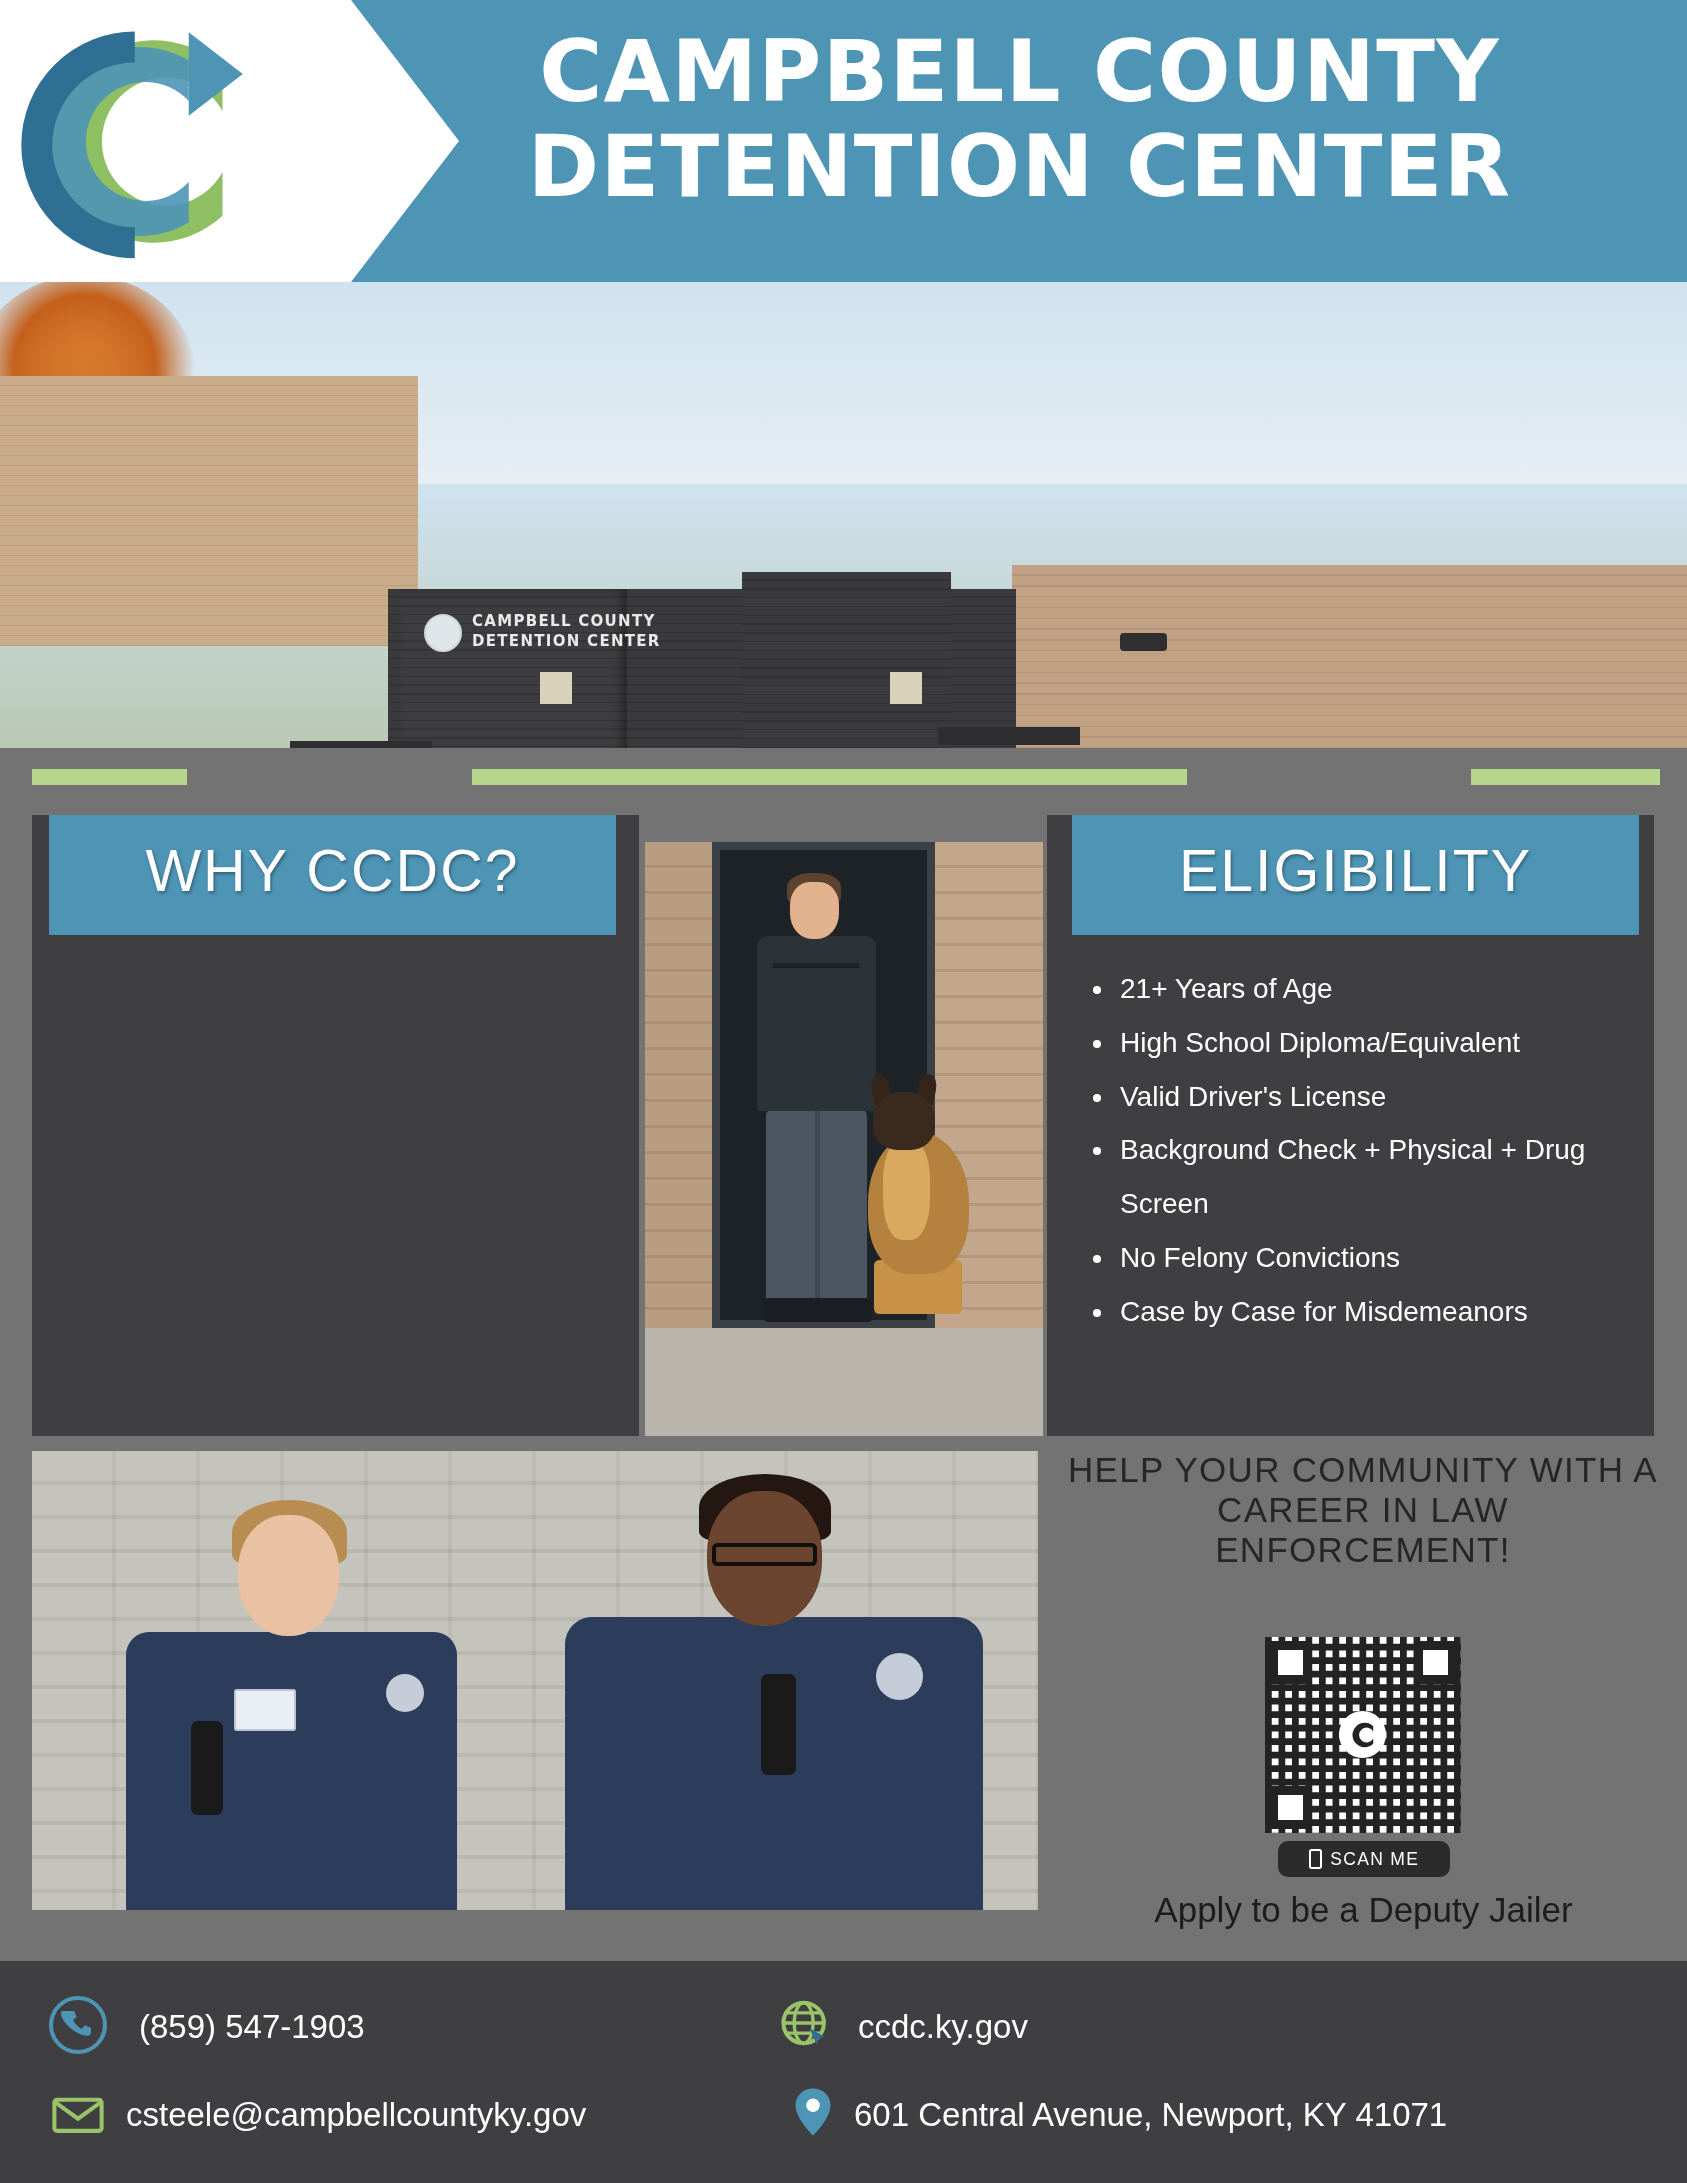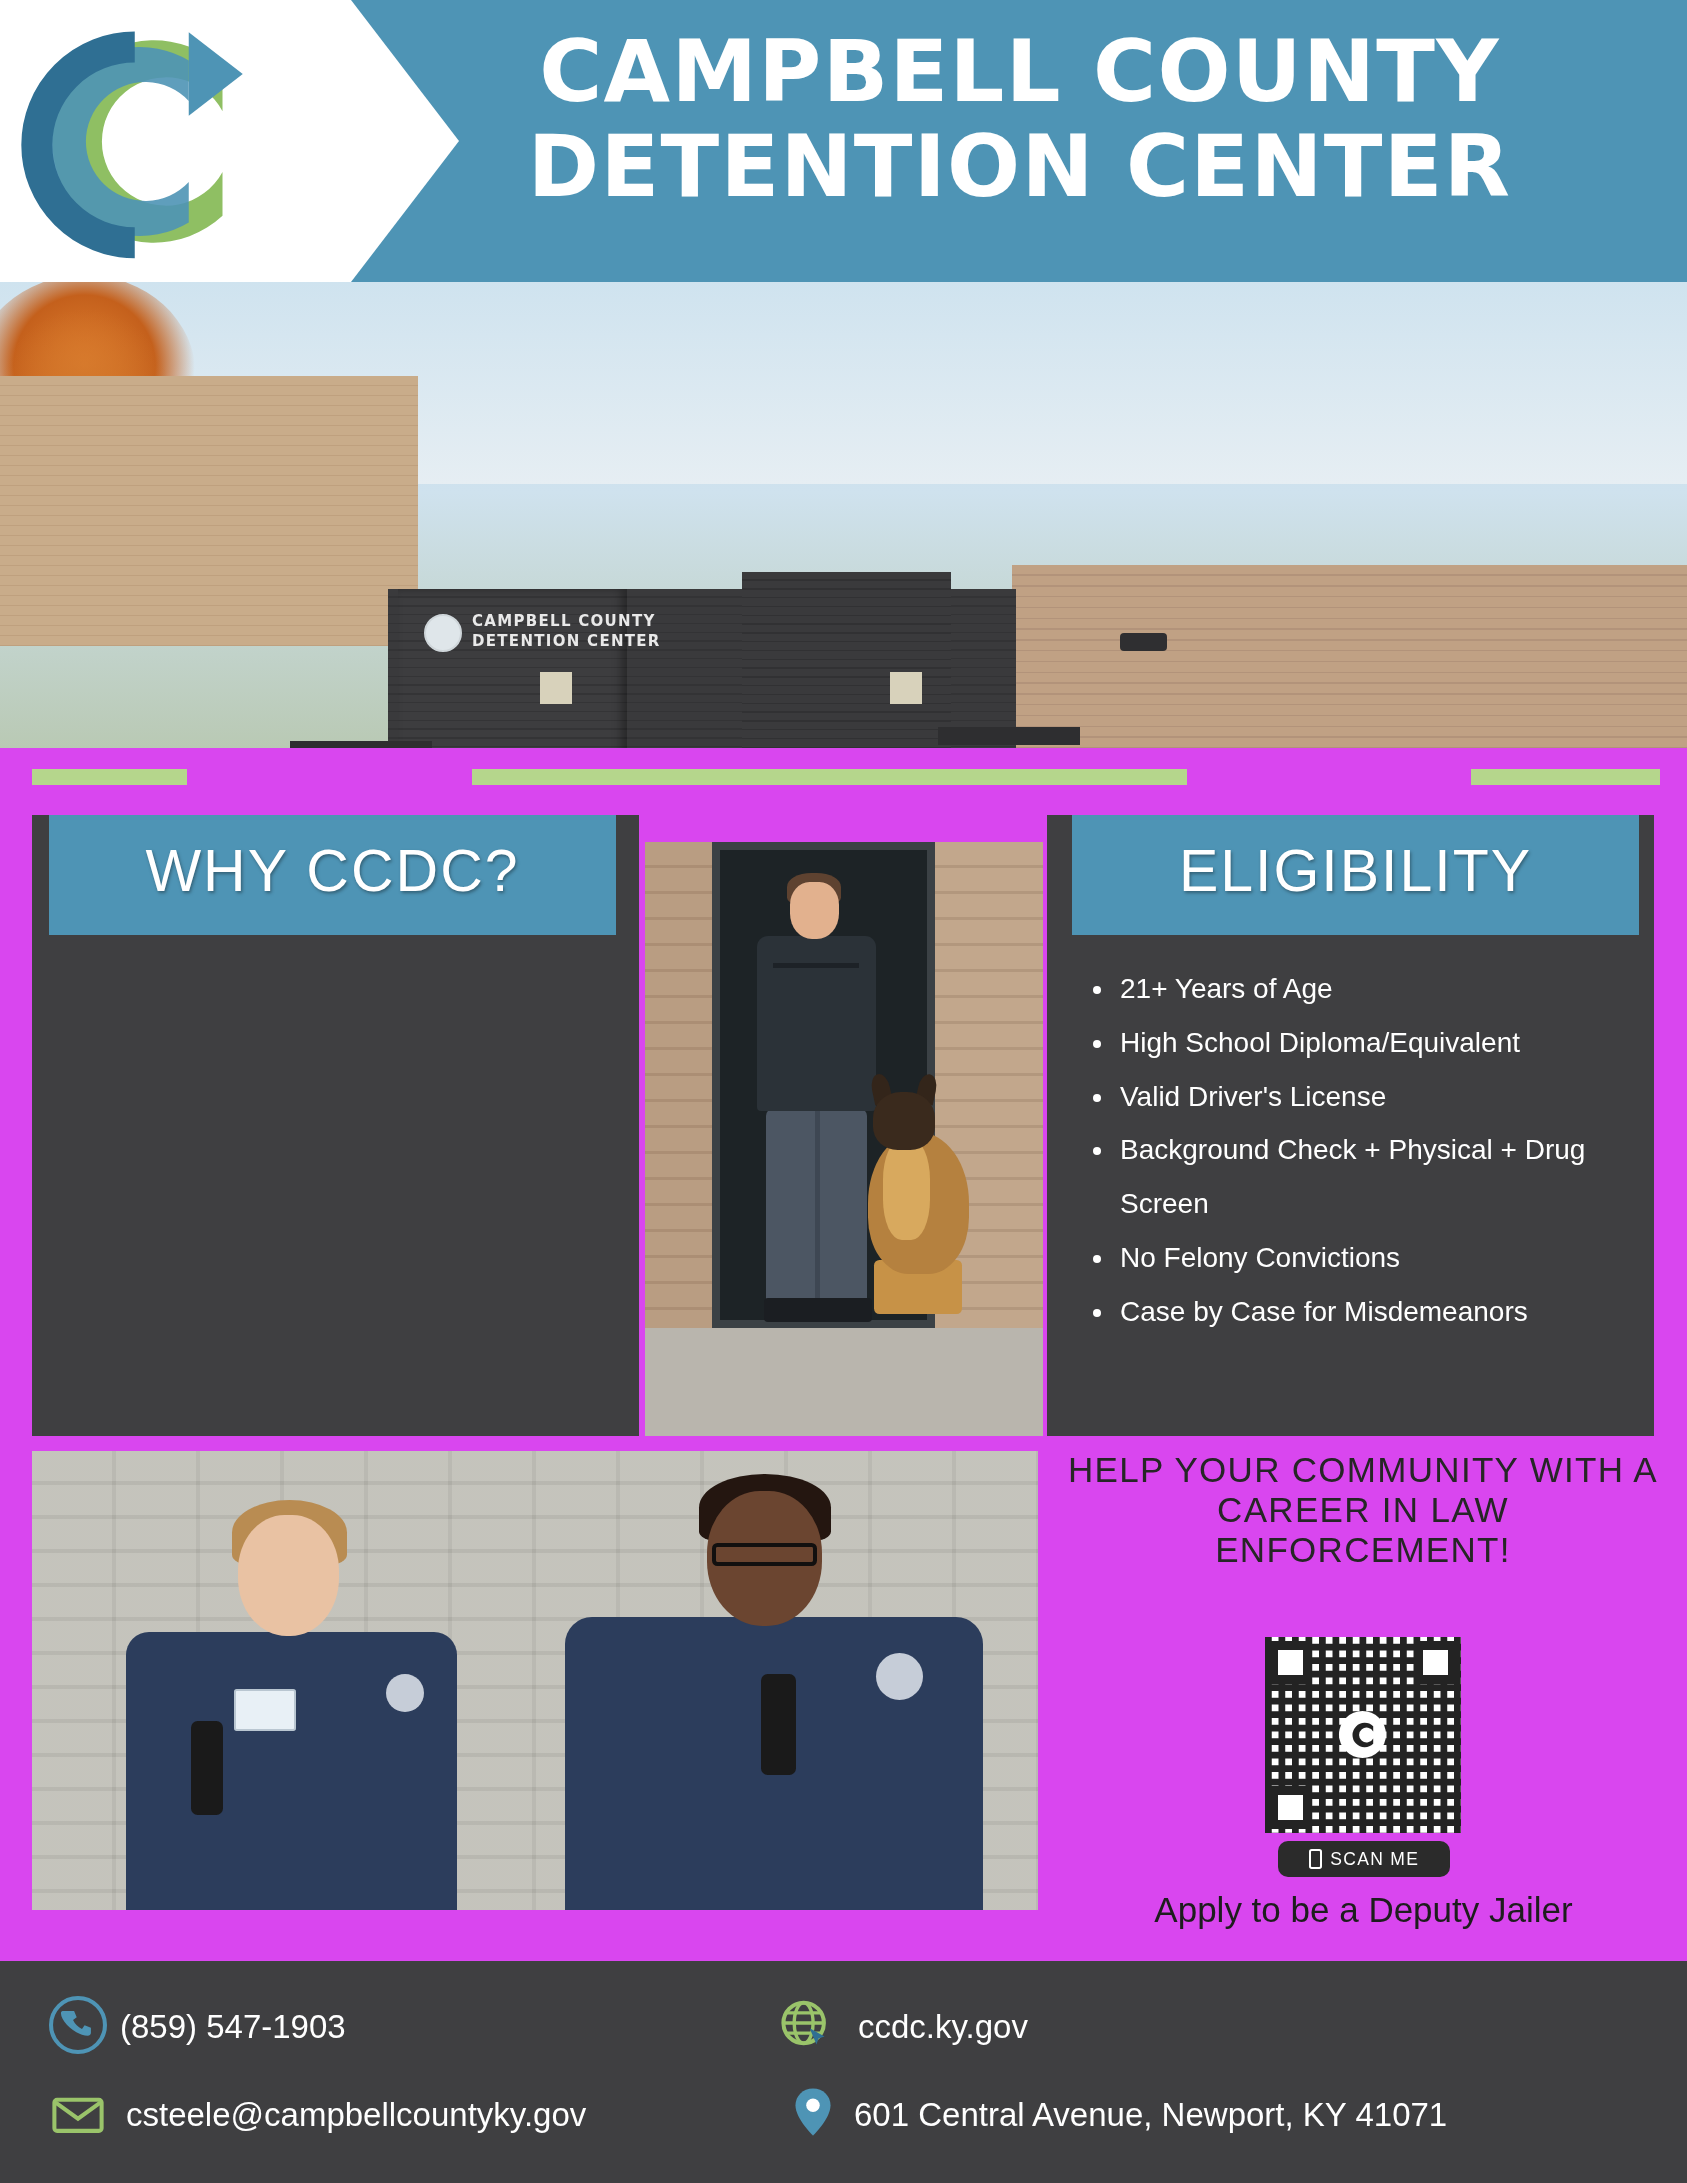--- a/index.html
+++ b/index.html
@@ -2,21 +2,21 @@
 <html style="font-size:10.8px"><head>
 <meta charset="utf-8">
 <style>
   * { box-sizing: border-box; margin: 0; padding: 0; }
   html, body {
     width: 1687px; height: 2183px;
     background: #ffffff;
     font-family: "Liberation Sans", sans-serif;
     overflow: hidden;
   }
-  .page { position: relative; width: 1687px; height: 2183px; background: #d946ef; }
+  .page { position: relative; width: 1687px; height: 2183px; background: #737373; }
 
   
   .header {
     position: absolute; left: 0; top: 0; width: 1687px; height: 282px;
     background: #4e94b5;
   }
   .header-logo {
     position: absolute; left: 0; top: 0; width: 351px; height: 282px;
     background: #ffffff;
   }
@@ -263,21 +263,21 @@
     position:absolute; left:1053px; top:1890px; width:621px; text-align:center;
     font-size:35px; color:#1d1d1d;
   }
 
   
   .footer {
     position:absolute; left:0; top:1961px; width:1687px; height:223px;
     background:#3f3f41;
   }
   .f-item { position:absolute; color:#ffffff; font-size:33px; white-space:nowrap; }
-  .f-phone  { left:120px; top:2008px; }
+  .f-phone  { left:139px; top:2008px; }
   .f-email  { left:126px; top:2096px; }
   .f-web    { left:858px; top:2008px; }
   .f-addr   { left:854px; top:2096px; }
   .f-icon { position:absolute; }
   .ic-phone { left:49px; top:1996px; }
   .ic-mail  { left:49px; top:2085px; }
   .ic-web   { left:776px; top:1996px; }
   .ic-pin   { left:784px; top:2083px; }
 </style>
 </head>

